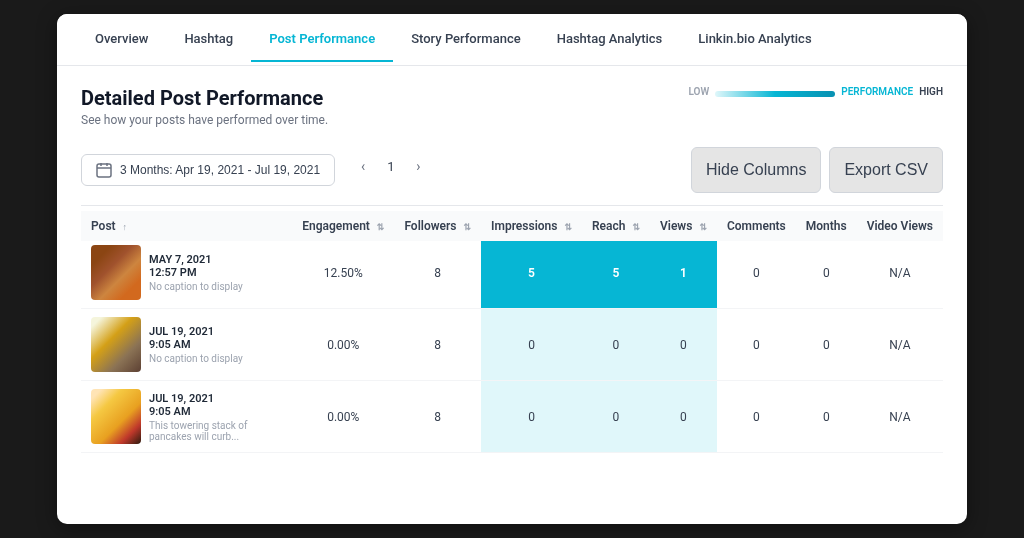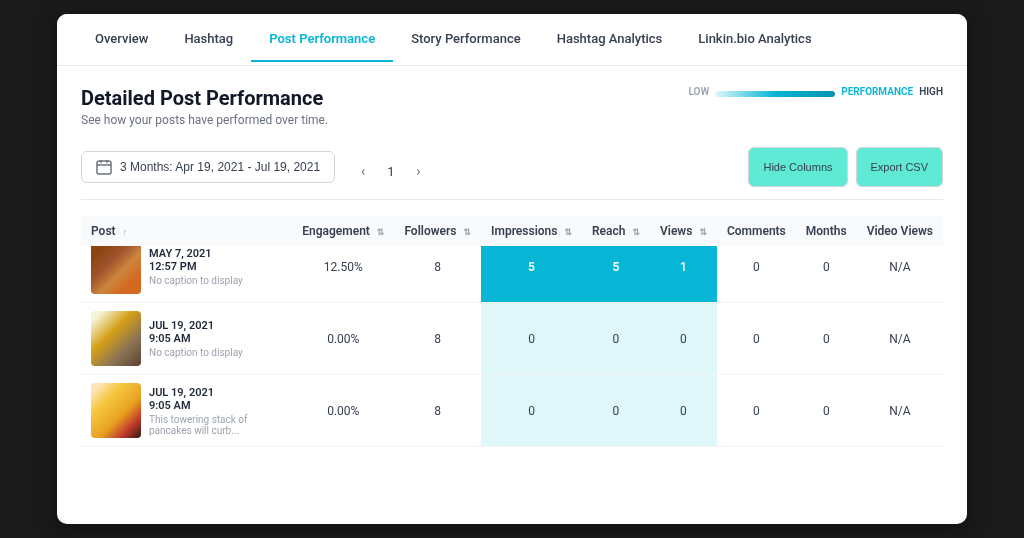--- a/index.html
+++ b/index.html
@@ -130,25 +130,25 @@
       font-size: 14px;
     }
     .toolbar-right {
       display: flex;
       gap: 8px;
     }
     .action-btn {
       border: 1.5px solid #d1d5db;
       border-radius: 6px;
       padding: 13px 14px;
-      font-size: 11px;
+      font-size: 16px;
       font-weight: 500;
       color: #374151;
       cursor: pointer;
-      background: #5eead4;
+      background: #e5e5e5;
     }
     
     .table-wrapper {
       flex: 1;
       overflow: auto;
     }
     table {
       width: 100%;
       border-collapse: collapse;
       font-size: 12px;
@@ -156,21 +156,21 @@
     thead th {
       background: #f9fafb;
       border-top: 1px solid #e5e7eb;
       border-bottom: 1px solid #e5e7eb;
       padding: 8px 10px;
       text-align: left;
       font-weight: 600;
       color: #374151;
       white-space: nowrap;
       position: sticky;
-      top: 16px;
+      top: 5px;
       z-index: 1;
     }
     thead th.sortable {
       cursor: pointer;
     }
     thead th .sort-icon {
       display: inline-block;
       margin-left: 4px;
       font-size: 9px;
       color: #9ca3af;
@@ -251,21 +251,21 @@
       </div>
       <div class="performance-scale">
         <span>LOW</span>
         <div class="scale-bar"></div>
         <span style="color:#06b6d4;">PERFORMANCE</span>
         <span class="label-high">HIGH</span>
       </div>
     </div>
 
     <div class="toolbar-row">
-      <div style="display:flex;align-items:flex-end;gap:16px;">
+      <div style="display:flex;align-items:flex-start;gap:16px;">
         <button class="date-range-btn">
           <svg class="calendar-icon" viewBox="0 0 16 16" fill="none" xmlns="http://www.w3.org/2000/svg">
             <rect x="1" y="2" width="14" height="13" rx="2" stroke="#6b7280" stroke-width="1.5"></rect>
             <line x1="1" y1="6" x2="15" y2="6" stroke="#6b7280" stroke-width="1.5"></line>
             <line x1="5" y1="1" x2="5" y2="4" stroke="#6b7280" stroke-width="1.5"></line>
             <line x1="11" y1="1" x2="11" y2="4" stroke="#6b7280" stroke-width="1.5"></line>
           </svg>
           <span>3 Months: Apr 19, 2021 - Jul 19, 2021</span>
         </button>
         <div class="pagination">

